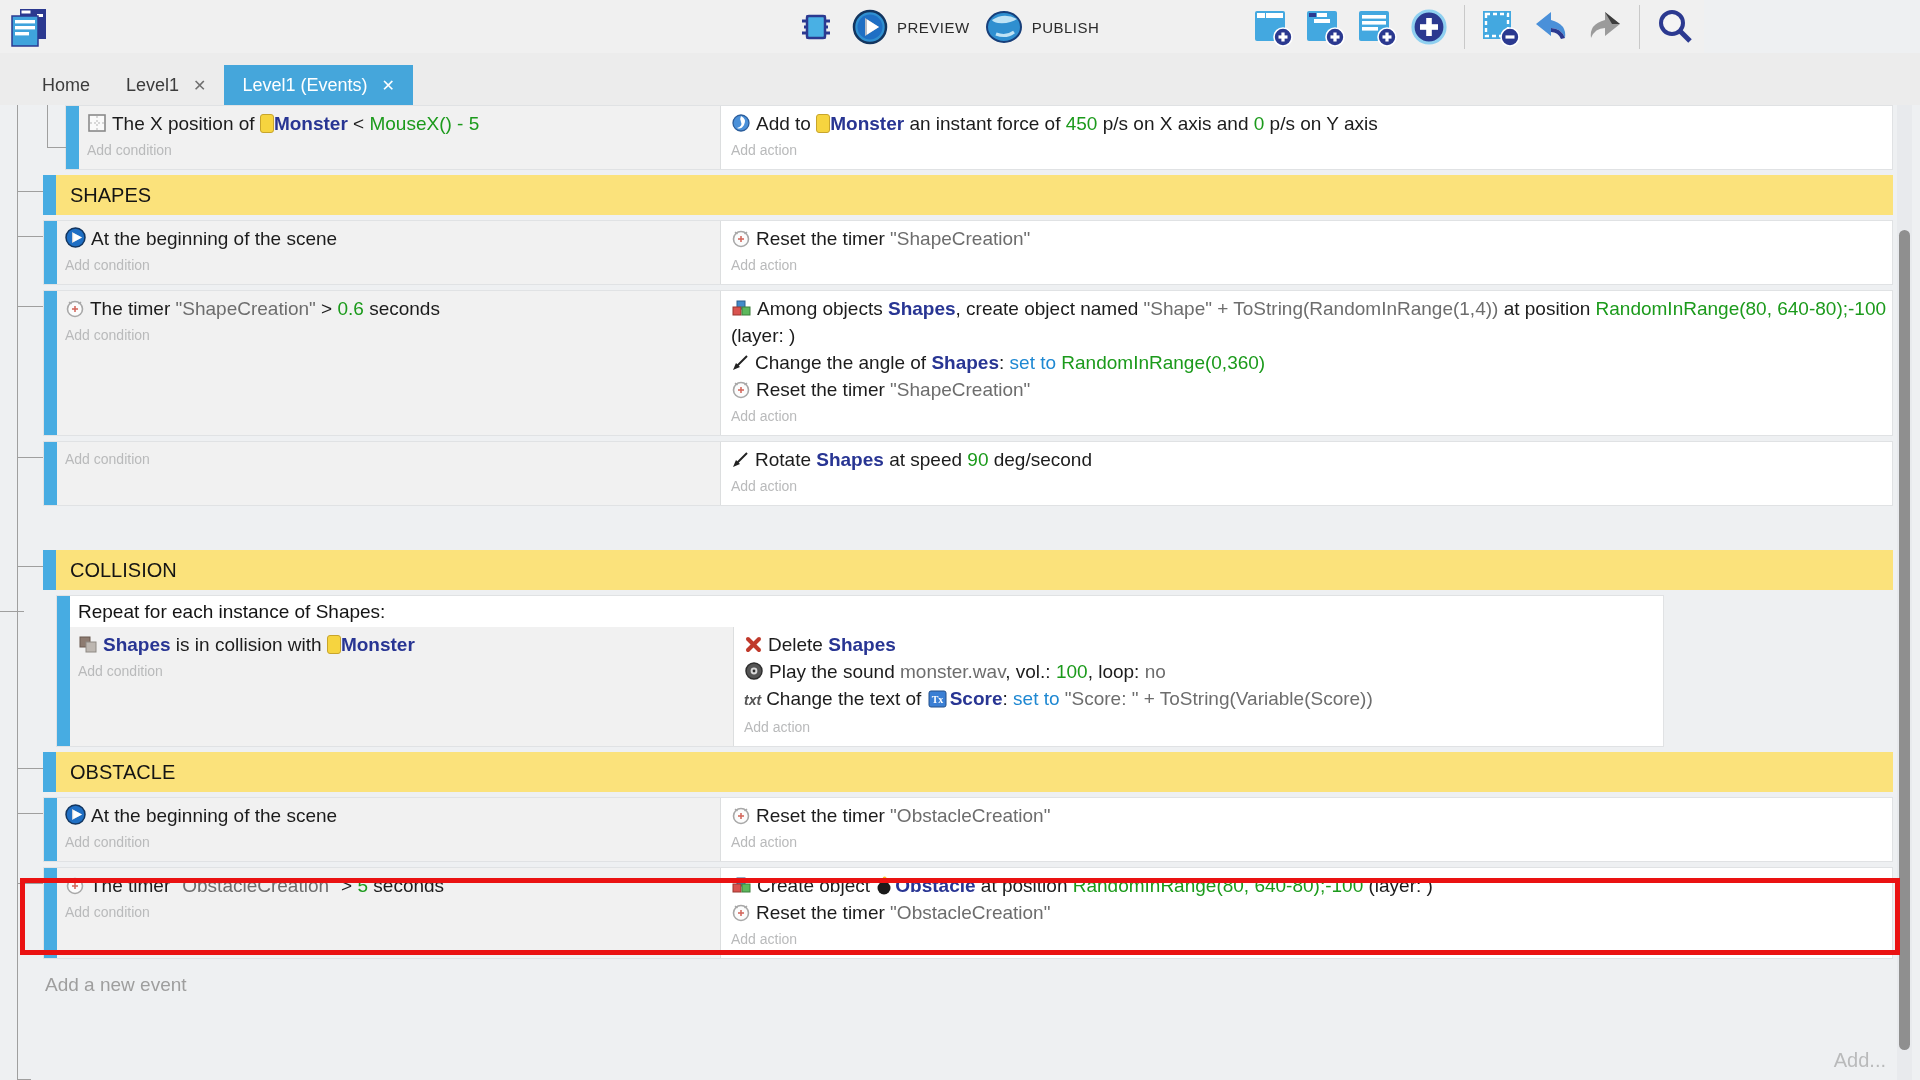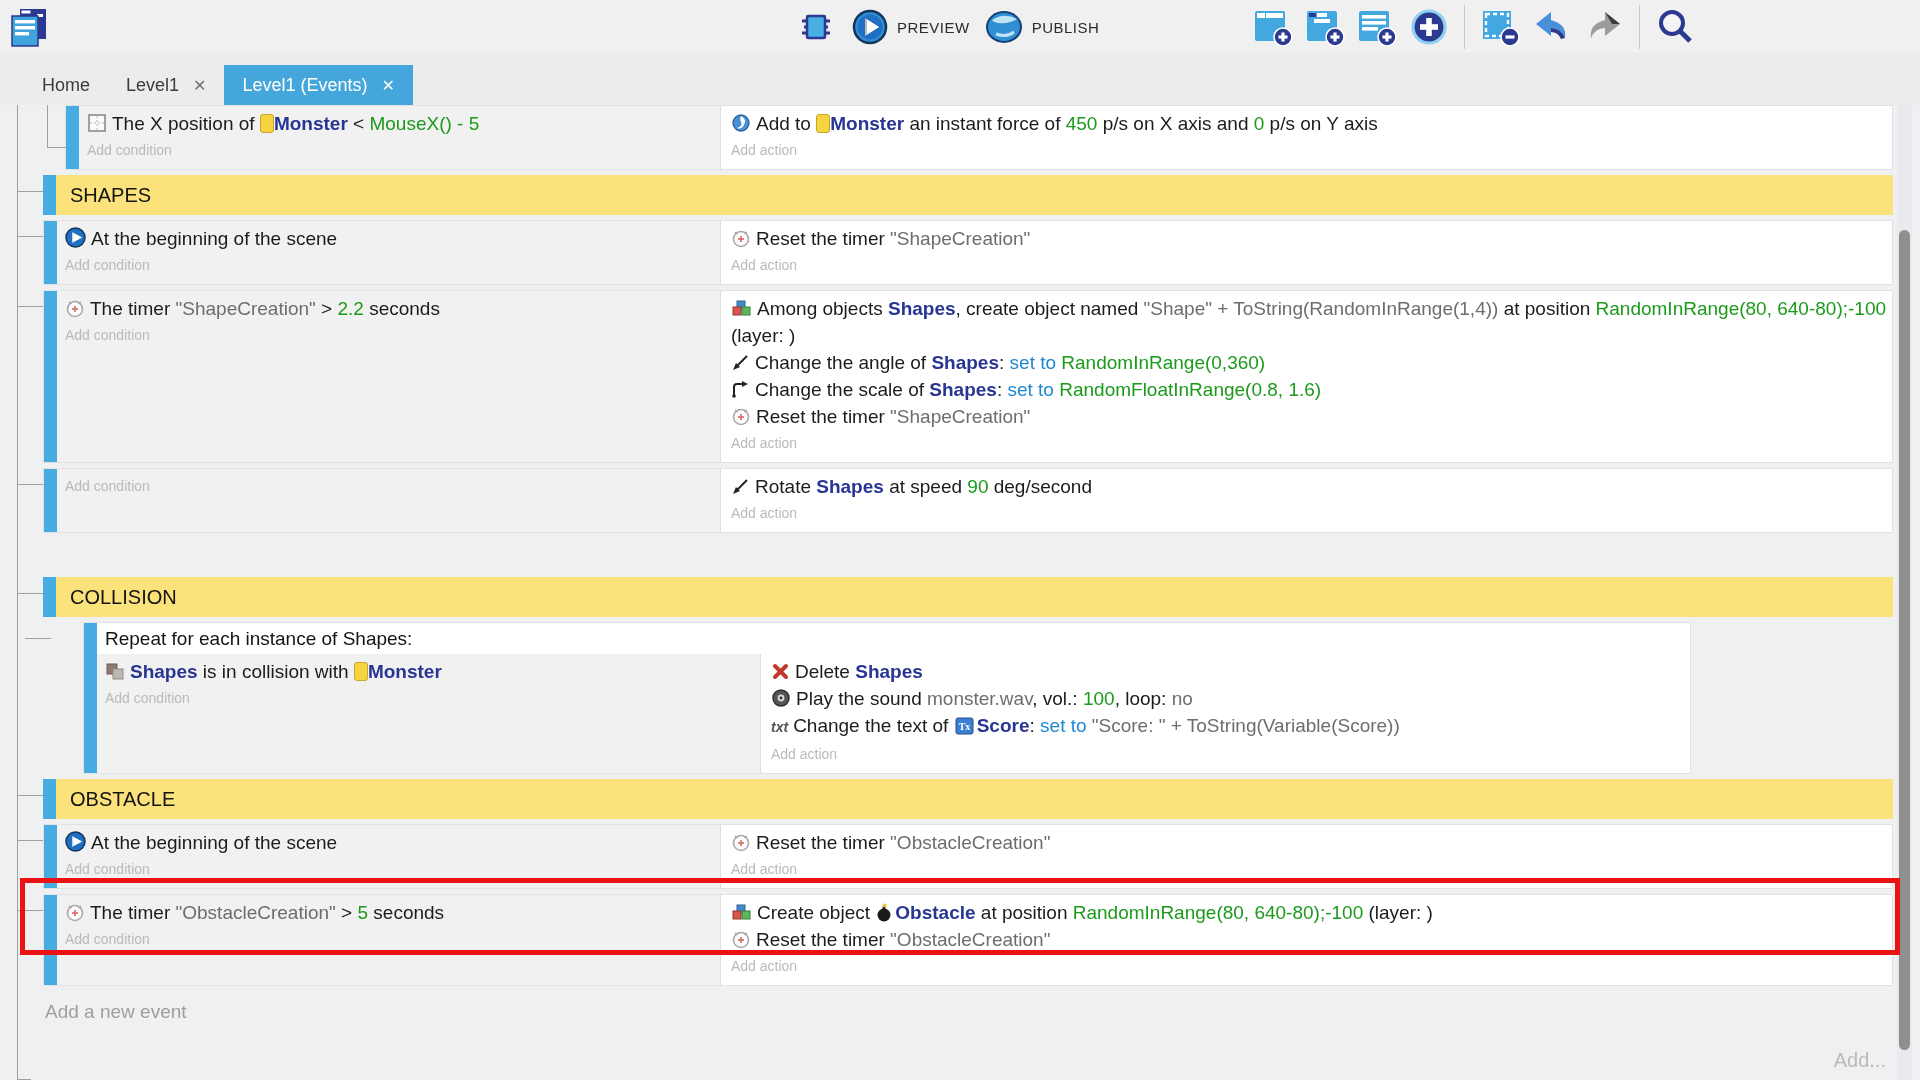--- a/index.html
+++ b/index.html
@@ -259,38 +259,33 @@
             <div class="bar"></div>
             <div class="event-body">
               <div class="cols">
                 <div class="cond-col" style="width: 649px;">
                   <div class="line"><svg class="iico" width="20" height="20" viewBox="0 0 20 20">
                       <circle cx="10" cy="11" r="7.5" fill="#fcfcfc" stroke="#a8a8a8" stroke-width="1.6"></circle>
                       <line x1="4" y1="4" x2="6.5" y2="6" stroke="#a8a8a8" stroke-width="1.6"></line>
                       <line x1="16" y1="4" x2="13.5" y2="6" stroke="#a8a8a8" stroke-width="1.6"></line>
                       <line x1="10" y1="8" x2="10" y2="14" stroke="#d46a5f" stroke-width="1.6"></line>
                       <line x1="7" y1="11" x2="13" y2="11" stroke="#d46a5f" stroke-width="1.6"></line>
-                    </svg><span class="seg plain">The timer </span><span class="seg str">"ShapeCreation"</span><span class="seg plain"> &gt; </span><span class="seg expr">2.2</span><span class="seg plain"> seconds</span></div>
+                    </svg><span class="seg plain">The timer </span><span class="seg str">"ShapeCreation"</span><span class="seg plain"> &gt; </span><span class="seg expr">0.6</span><span class="seg plain"> seconds</span></div>
                   <div class="add-line">Add condition</div>
                 </div>
                 <div class="act-col">
                   <div class="line"><svg class="iico" width="21" height="20" viewBox="0 0 21 20">
                       <rect x="6" y="3" width="8" height="8" fill="#428bca" stroke="#2d618d" stroke-width="1"></rect>
                       <rect x="2" y="9" width="8" height="8" fill="#d9534f" stroke="#99362f" stroke-width="1"></rect>
                       <rect x="11" y="9" width="8" height="8" fill="#5cb85c" stroke="#3d7e3d" stroke-width="1"></rect>
                     </svg><span class="seg plain">Among objects </span><span class="seg obj">Shapes</span><span class="seg plain">, create object named </span><span class="seg str">"Shape" + ToString(RandomInRange(1,4))</span><span class="seg plain"> at position </span><span class="seg expr">RandomInRange(80, 640-80);-100</span><span class="seg plain"> (layer: )</span></div>
                   <div class="line"><svg class="iico" width="19" height="19" viewBox="0 0 19 19">
                       <line x1="16" y1="3" x2="5" y2="14" stroke="#222" stroke-width="2"></line>
                       <polygon points="2,17 9,14 5,10" fill="#222"></polygon>
                     </svg><span class="seg plain">Change the angle of </span><span class="seg obj">Shapes</span><span class="seg plain">: </span><span class="seg kw">set to </span><span class="seg expr">RandomInRange(0,360)</span></div>
-                  <div class="line"><svg class="iico" width="19" height="19" viewBox="0 0 19 19">
-                      <path d="M3 16 L3 7 Q3 4 6 4 L12 4" fill="none" stroke="#222" stroke-width="2"></path>
-                      <polygon points="17,4 11,1 11,7" fill="#222"></polygon>
-                      <circle cx="3" cy="16" r="1.8" fill="#222"></circle>
-                    </svg><span class="seg plain">Change the scale of </span><span class="seg obj">Shapes</span><span class="seg plain">: </span><span class="seg kw">set to </span><span class="seg expr">RandomFloatInRange(0.8, 1.6)</span></div>
                   <div class="line"><svg class="iico" width="20" height="20" viewBox="0 0 20 20">
                       <circle cx="10" cy="11" r="7.5" fill="#fcfcfc" stroke="#a8a8a8" stroke-width="1.6"></circle>
                       <line x1="4" y1="4" x2="6.5" y2="6" stroke="#a8a8a8" stroke-width="1.6"></line>
                       <line x1="16" y1="4" x2="13.5" y2="6" stroke="#a8a8a8" stroke-width="1.6"></line>
                       <line x1="10" y1="8" x2="10" y2="14" stroke="#d46a5f" stroke-width="1.6"></line>
                       <line x1="7" y1="11" x2="13" y2="11" stroke="#d46a5f" stroke-width="1.6"></line>
                     </svg><span class="seg plain">Reset the timer </span><span class="seg str">"ShapeCreation"</span></div>
                   <div class="add-line">Add action</div>
                 </div>
               </div>
@@ -314,21 +309,21 @@
                 </div>
               </div>
             </div>
           </div>
         </div><div class="block" style="margin-left: 43px; width: 1850px; margin-top: 44px;">
           <div class="tick" style="left: -26px; width: 26px;"></div>
           <div class="group-row">
             <div class="bar"></div>
             <div class="glabel">COLLISION</div>
           </div>
-        </div><div class="block" style="margin-left: 51px; width: 1608px; padding-left: 32px;">
+        </div><div class="block" style="margin-left: 24px; width: 1608px; padding-left: 32px;">
           <div class="tick" style="left: -26px; width: 26px;"></div>
           <div class="event-row">
             <div class="bar"></div>
             <div class="event-body">
               <div class="event-header">Repeat for each instance of Shapes:</div>
               <div class="cols">
                 <div class="cond-col" style="width: 649px;">
                   <div class="line"><svg class="iico" width="20" height="19" viewBox="0 0 20 19">
                       <rect x="2" y="2" width="10" height="10" fill="#8d7b70" stroke="#6a5a50" stroke-width="1"></rect>
                       <rect x="8" y="7" width="10" height="10" fill="#bdb7b1" stroke="#8f8a84" stroke-width="1"></rect>

